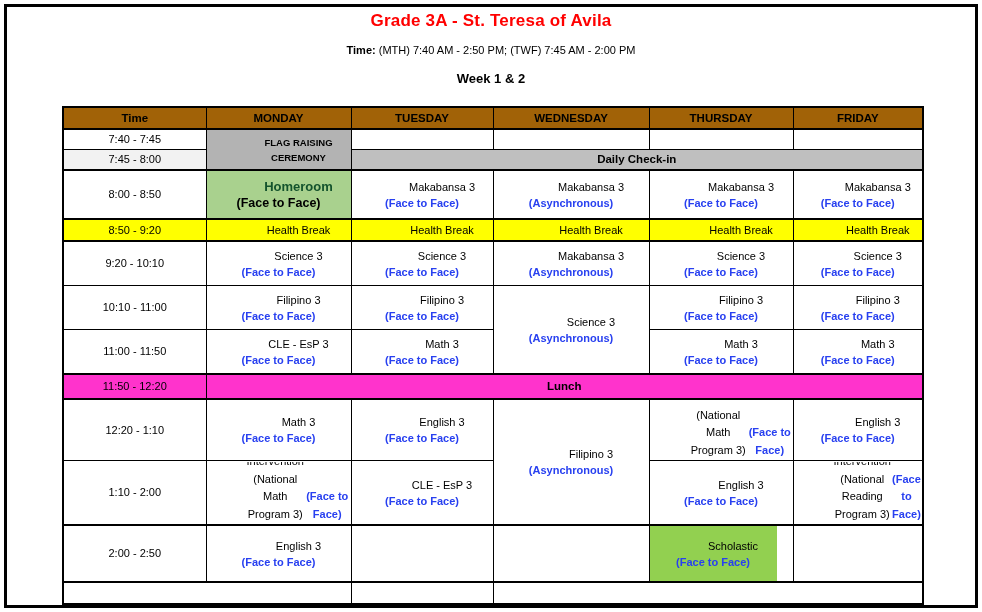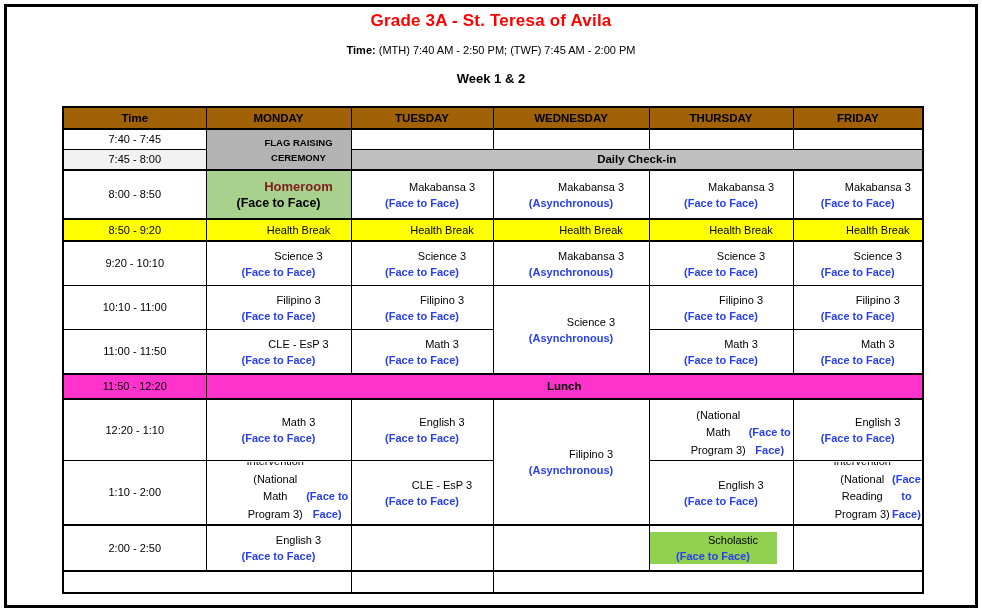--- a/index.html
+++ b/index.html
@@ -60,33 +60,33 @@
 
   td.daily { background:#BFBFBF; font-weight:bold; font-size:11.5px; }
 
   tr.hb td { background:#FFFF00; }
   tr.hb td .subj { line-height:14px; }
 
   tr.lunch-row td { background:#FF33CC; }
   tr.lunch-row td.band { font-weight:bold; font-size:11.5px; }
 
   td.homeroom { background:#A9D18E; }
-  td.homeroom .subj { color:#7f1d1d; font-weight:bold; font-size:13px; line-height:17px; }
+  td.homeroom .subj { color:#14532d; font-weight:bold; font-size:13px; line-height:17px; }
   td.homeroom .mode { color:#000; font-size:12.5px; line-height:17px; }
 
   .clipbox {
     overflow:hidden; display:flex; flex-direction:row;
     justify-content:center; align-items:flex-end;
   }
   .clipbox .subj, .clipbox .mode { line-height:17.5px; }
   .h58 { height:58px; }
   .h61 { height:61px; }
 
   td.scholastic { padding:0; }
-  .schol-wrap { height:44px; display:flex;align-items:center; }
+  .schol-wrap { height:55px; display:flex; }
   .schol-green {
     flex:1; margin-right:16px; background:#92D050;
     display:flex; flex-direction:column; justify-content:center;
   }
 
   tr.r12 td { border:none; }
   tr.r12 td.tueb { border-left:1px solid #000; border-right:1px solid #000; }
 </style>
 </head>
 <body>

